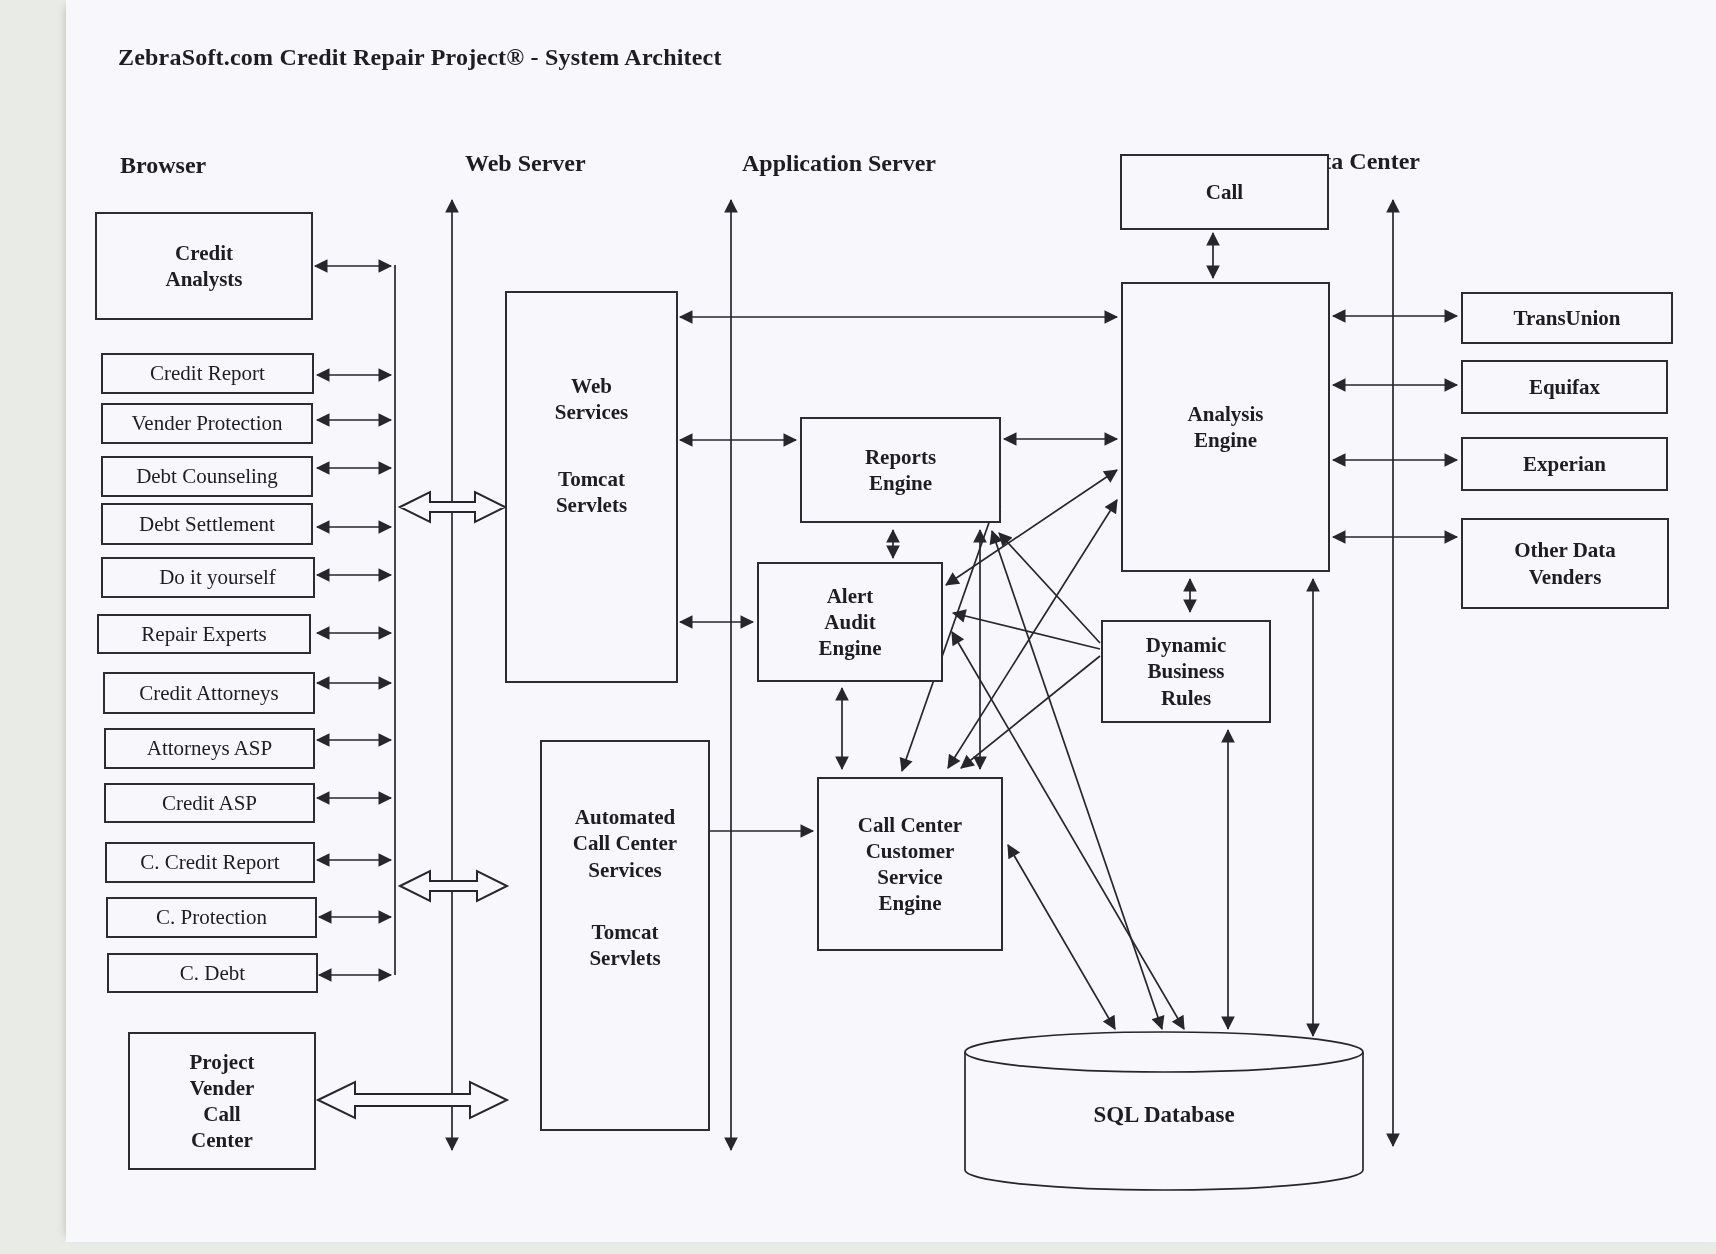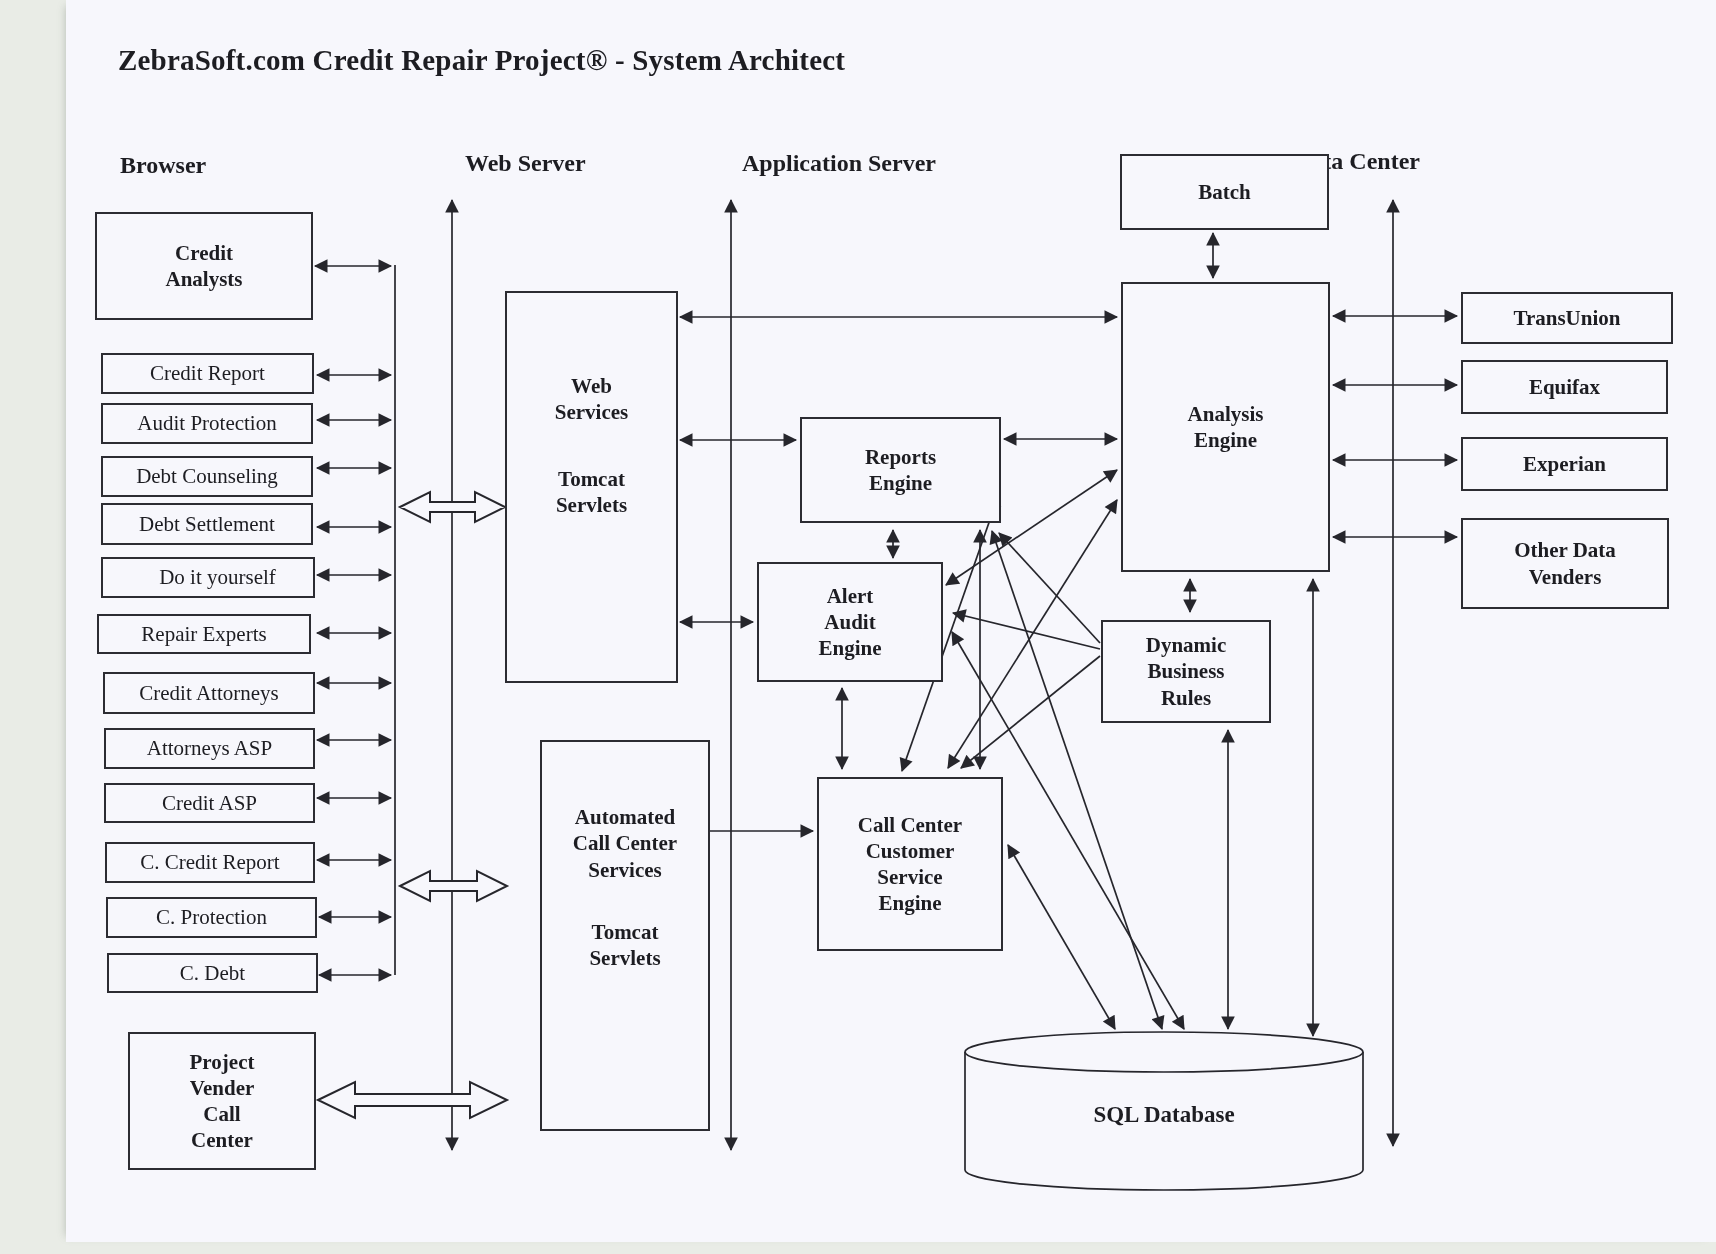--- a/index.html
+++ b/index.html
@@ -10,21 +10,21 @@
     color:#1d1d22;
   }
   .sheet{
     position:absolute;left:66px;top:0;width:1650px;height:1242px;
     background:#f7f7fc;
     box-shadow:-6px 0 8px -6px rgba(120,130,120,.45);
   }
   .layer{position:absolute;left:0;top:0;width:1716px;height:1254px;}
   .title{
     position:absolute;left:118px;top:44px;
-    font-size:29px;font-weight:bold;letter-spacing:.2px;
+    font-size:24px;font-weight:bold;letter-spacing:.2px;
   }
   .colhead{position:absolute;font-size:24px;font-weight:bold;}
   .node{
     position:absolute;border:2px solid #2c2c32;background:#f7f7fc;
     display:flex;align-items:center;justify-content:center;
     text-align:center;line-height:1.25;box-sizing:border-box;
   }
   .node span{display:block;margin:0 auto;}
   .plain{font-size:21px;font-weight:normal;}
   .bold{font-size:21px;font-weight:bold;}
@@ -125,21 +125,21 @@
   </svg>
 
   <div class="node" style="left:95px;top:212px;width:218px;height:108px;">
     <span class="bold w92">Credit Analysts</span>
   </div>
 
   <div class="node plain" style="left:101px;top:353px;width:213px;height:41px;">
     <span>Credit Report</span>
   </div>
   <div class="node plain" style="left:101px;top:403px;width:212px;height:41px;">
-    <span>Audit Protection</span>
+    <span>Vender Protection</span>
   </div>
   <div class="node plain" style="left:101px;top:456px;width:212px;height:41px;">
     <span>Debt Counseling</span>
   </div>
   <div class="node plain" style="left:101px;top:503px;width:212px;height:42px;">
     <span>Debt Settlement</span>
   </div>
   <div class="node plain" style="left:101px;top:557px;width:214px;height:41px;padding-left:19px;">
     <span>Do it yourself</span>
   </div>
@@ -172,21 +172,21 @@
   <div class="node vbox" style="left:505px;top:291px;width:173px;height:392px;padding-top:80px;gap:40px;">
     <span class="bold w100">Web Services</span>
     <span class="bold w100">Tomcat Servlets</span>
   </div>
   <div class="node vbox" style="left:508px;top:740px;width:170px;height:391px;padding-top:62px;gap:36px;margin-left:32px;">
     <span class="bold w120">Automated Call Center Services</span>
     <span class="bold w100">Tomcat Servlets</span>
   </div>
 
   <div class="node" style="left:1120px;top:154px;width:209px;height:76px;">
-    <span class="bold">Batch</span>
+    <span class="bold">Call</span>
   </div>
   <div class="node" style="left:800px;top:417px;width:201px;height:106px;">
     <span class="bold w100">Reports Engine</span>
   </div>
   <div class="node" style="left:757px;top:562px;width:186px;height:120px;">
     <span class="bold w78">Alert Audit Engine</span>
   </div>
   <div class="node" style="left:817px;top:777px;width:186px;height:174px;">
     <span class="bold w110">Call Center Customer Service Engine</span>
   </div>

